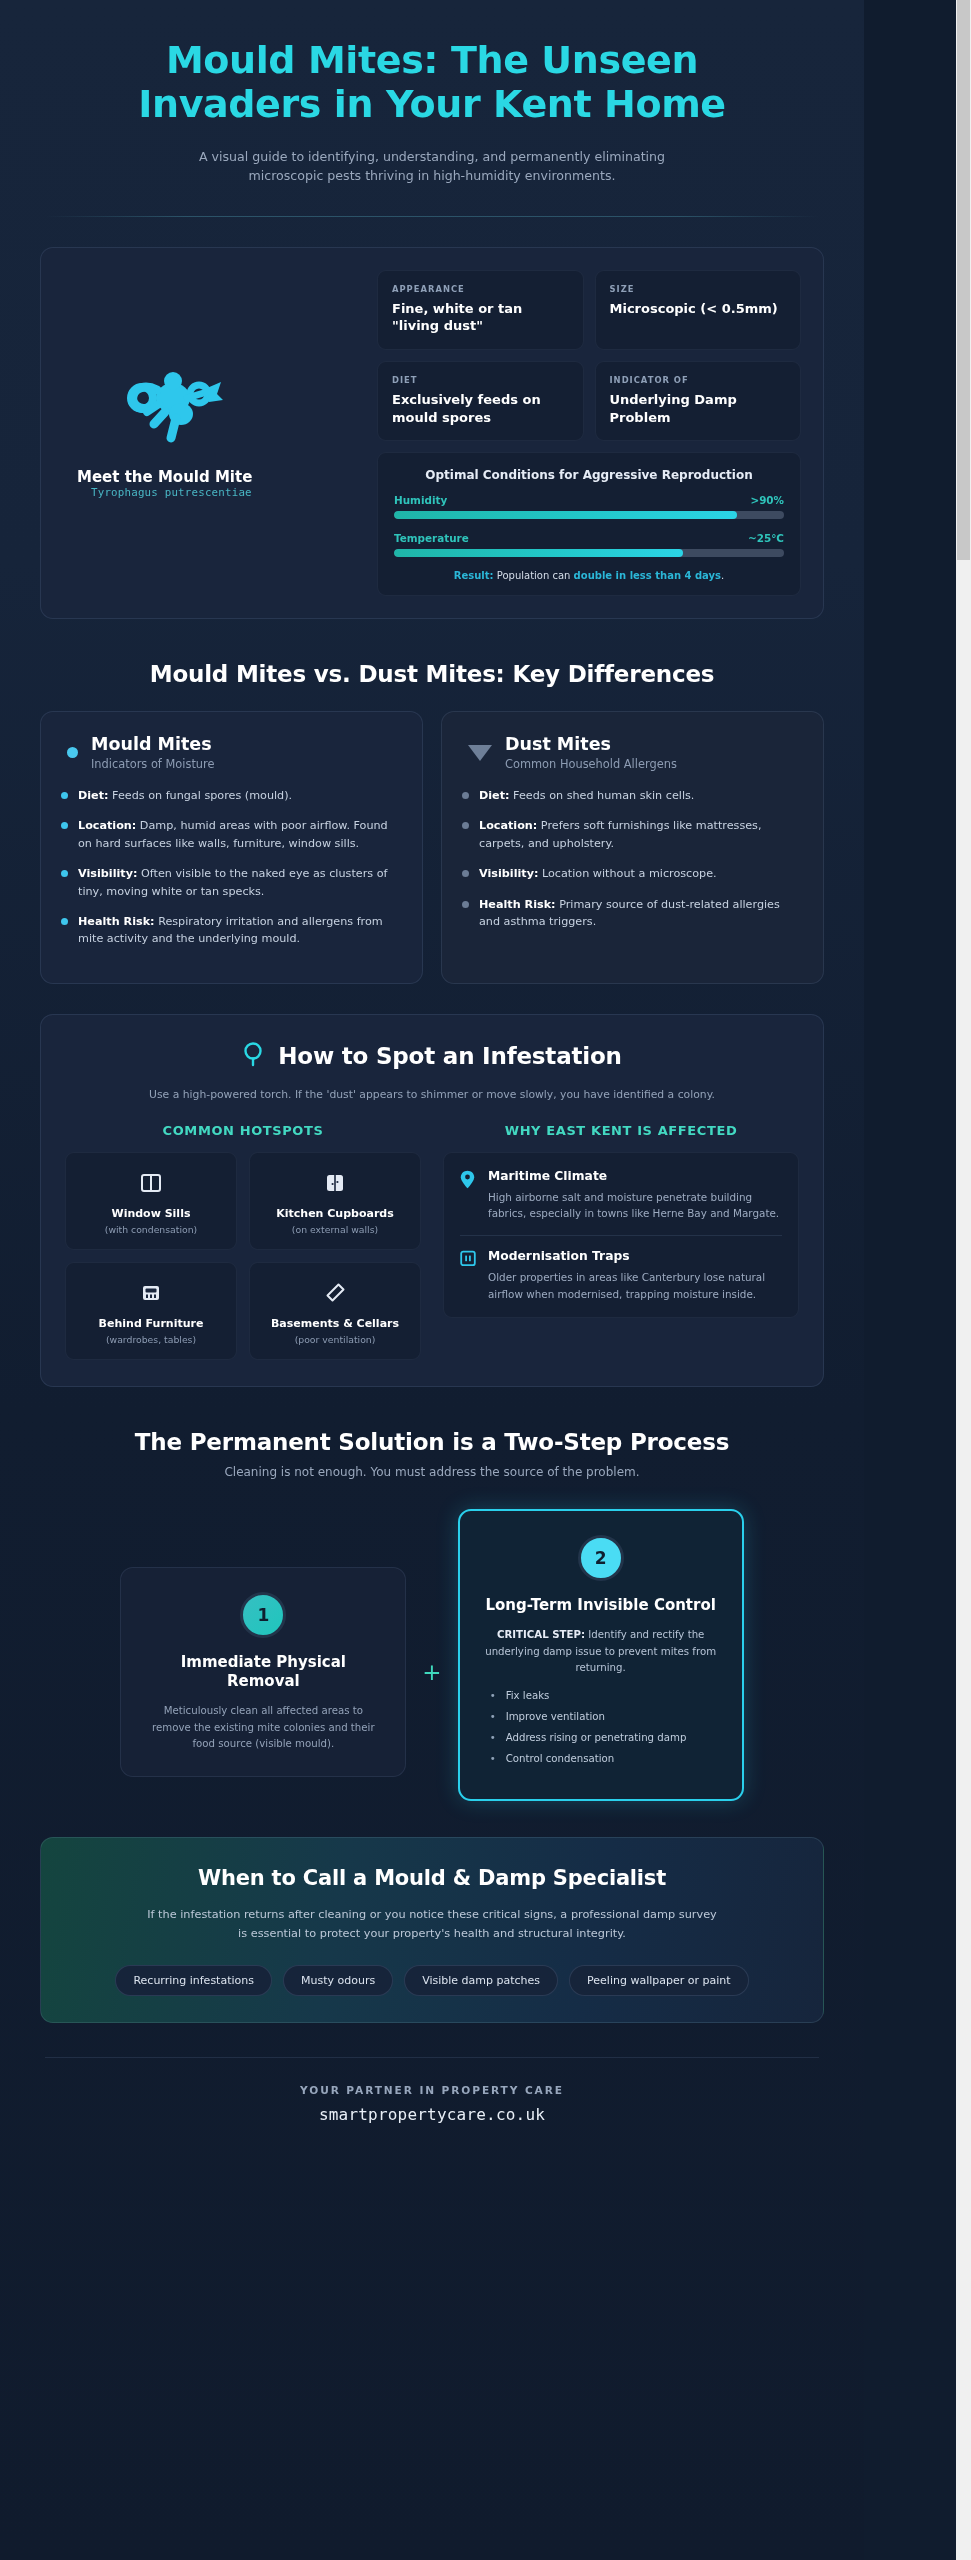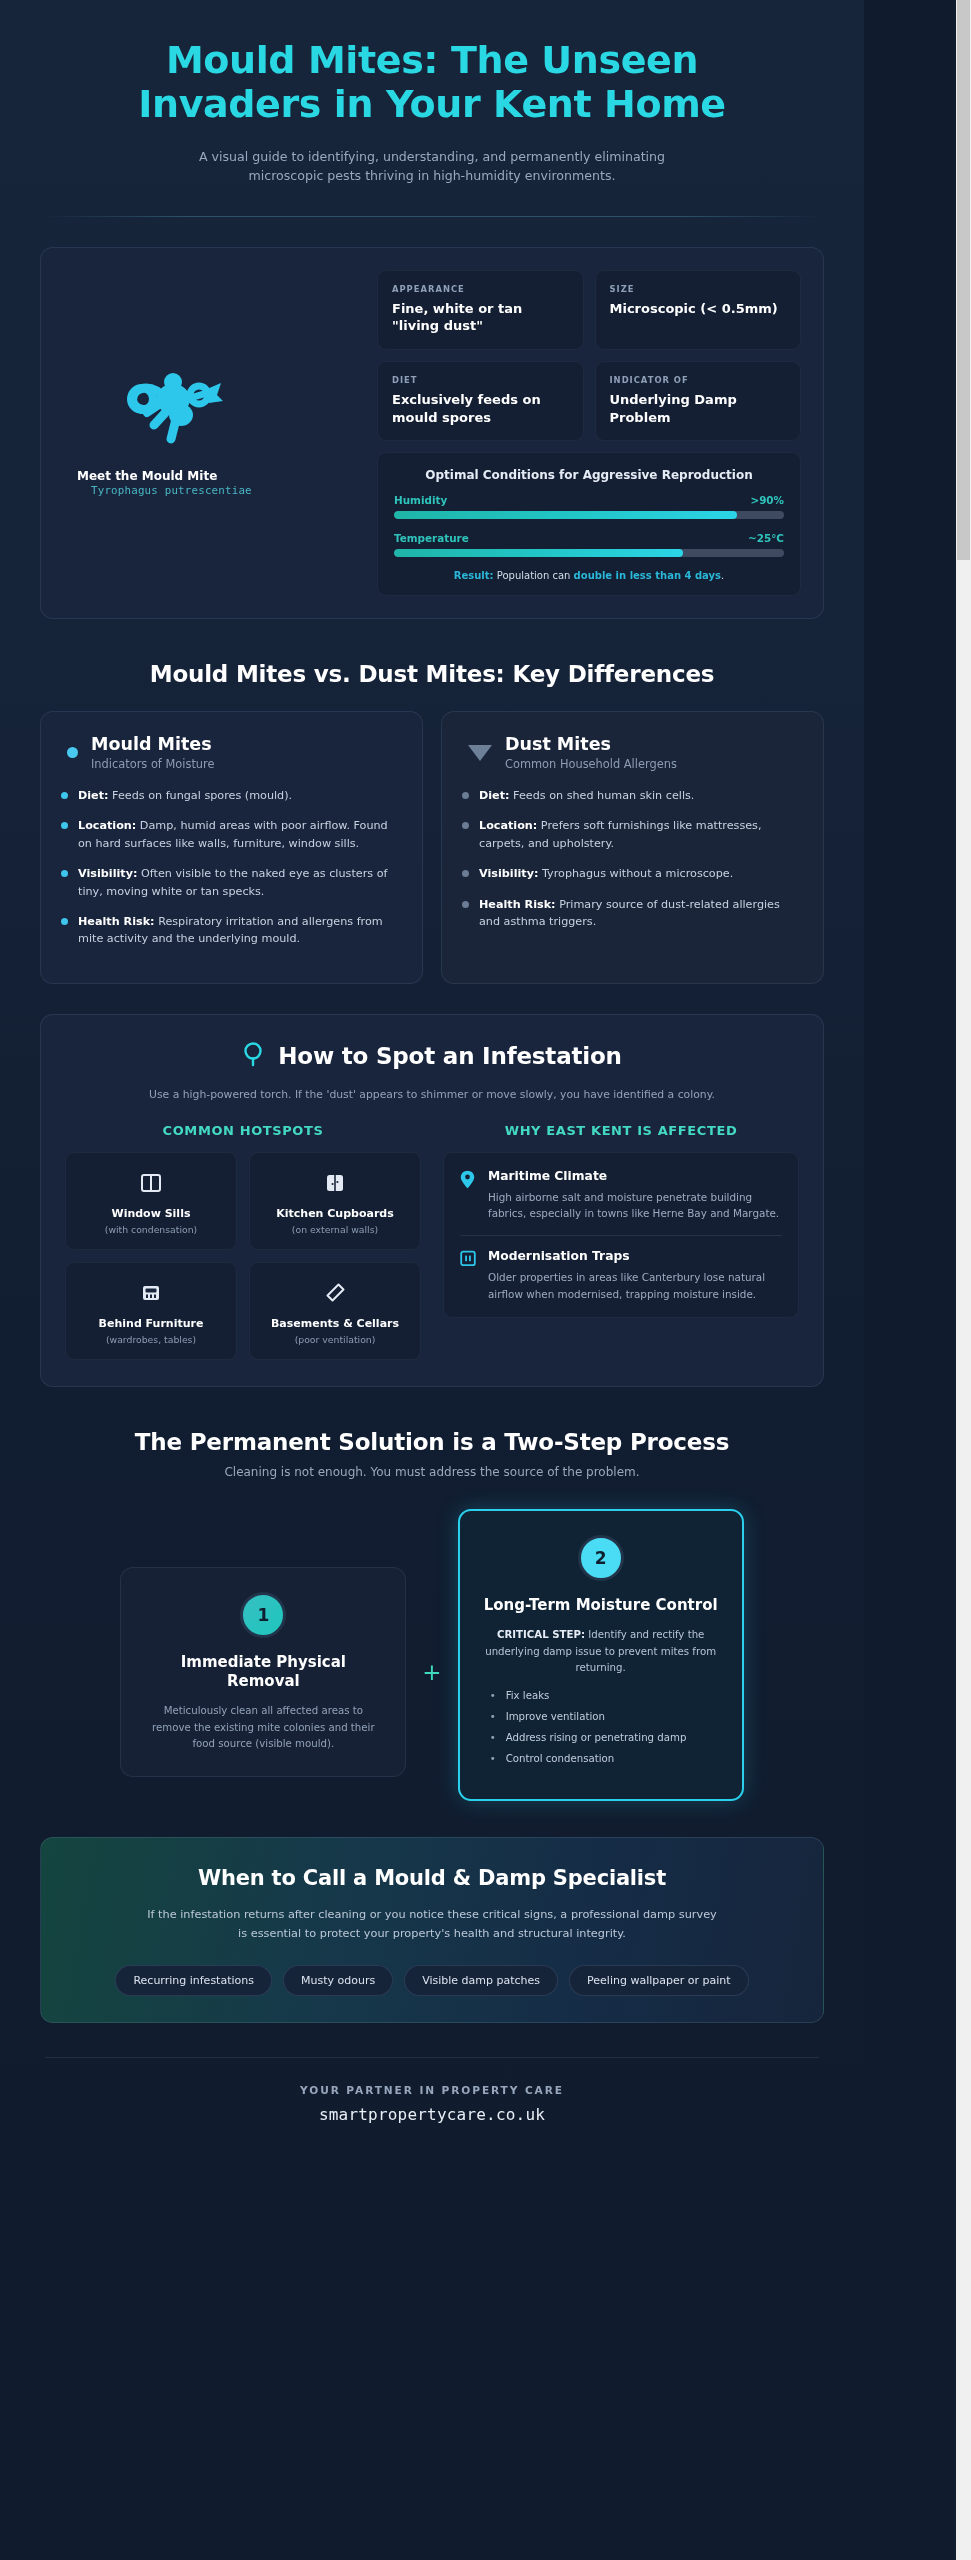--- a/index.html
+++ b/index.html
@@ -58,21 +58,21 @@
   
   .meet-wrap { margin: 30px 0 0 0; padding: 22px 22px 22px 22px; display: flex; gap: 18px; }
   .meet-left {
     width: 296px;
     display: flex; flex-direction: column;
     align-items: flex-start; justify-content: center;
     padding-left: 14px;
   }
   .mite-icon { margin: 0 auto 18px 44px; }
   .meet-title {
-    font-size: 12px; font-weight: bold; color: #ffffff; line-height: 1.2;
+    font-size: 15px; font-weight: bold; color: #ffffff; line-height: 1.2;
   }
   .meet-sci {
     font-family: "DejaVu Sans Mono", monospace;
     font-size: 10.8px; color: #49b6c4; letter-spacing: 0.2px;
     padding-left: 14px;
   }
   .meet-right { flex: 1; display: flex; flex-direction: column; gap: 11px; }
   .fact-row { display: flex; gap: 11px; }
   .fact {
     flex: 1; padding: 13px 14px 14px 14px;
@@ -374,21 +374,21 @@
           <li class="cmp-li">
             <span class="li-dot grey"></span>
             <span class="li-txt"><b>Diet:</b><span> Feeds on shed human skin cells.</span></span>
           </li>
           <li class="cmp-li">
             <span class="li-dot grey"></span>
             <span class="li-txt"><b>Location:</b><span> Prefers soft furnishings like mattresses, carpets, and upholstery.</span></span>
           </li>
           <li class="cmp-li">
             <span class="li-dot grey"></span>
-            <span class="li-txt"><b>Visibility:</b><span> Tyrophagus without a microscope.</span></span>
+            <span class="li-txt"><b>Visibility:</b><span> Location without a microscope.</span></span>
           </li>
           <li class="cmp-li">
             <span class="li-dot grey"></span>
             <span class="li-txt"><b>Health Risk:</b><span> Primary source of dust-related allergies and asthma triggers.</span></span>
           </li>
         </ul>
       </div>
     </div>
   </div>
 
@@ -506,21 +506,21 @@
       <div class="step step1">
         <div class="badge badge1">1</div>
         <div class="step-t">Immediate Physical Removal</div>
         <div class="step-d">Meticulously clean all affected areas to remove the existing mite colonies and their food source (visible mould).</div>
       </div>
 
       <div class="plus">+</div>
 
       <div class="step step2">
         <div class="badge badge2">2</div>
-        <div class="step-t">Long-Term Moisture Control</div>
+        <div class="step-t">Long-Term Invisible Control</div>
         <div class="step-d"><b>CRITICAL STEP:</b><span> Identify and rectify the underlying damp issue to prevent mites from returning.</span></div>
         <ul class="step2-list">
           <li>
               <span class="b">•</span>
               <span>Fix leaks</span>
             </li>
           <li>
               <span class="b">•</span>
               <span>Improve ventilation</span>
             </li>

